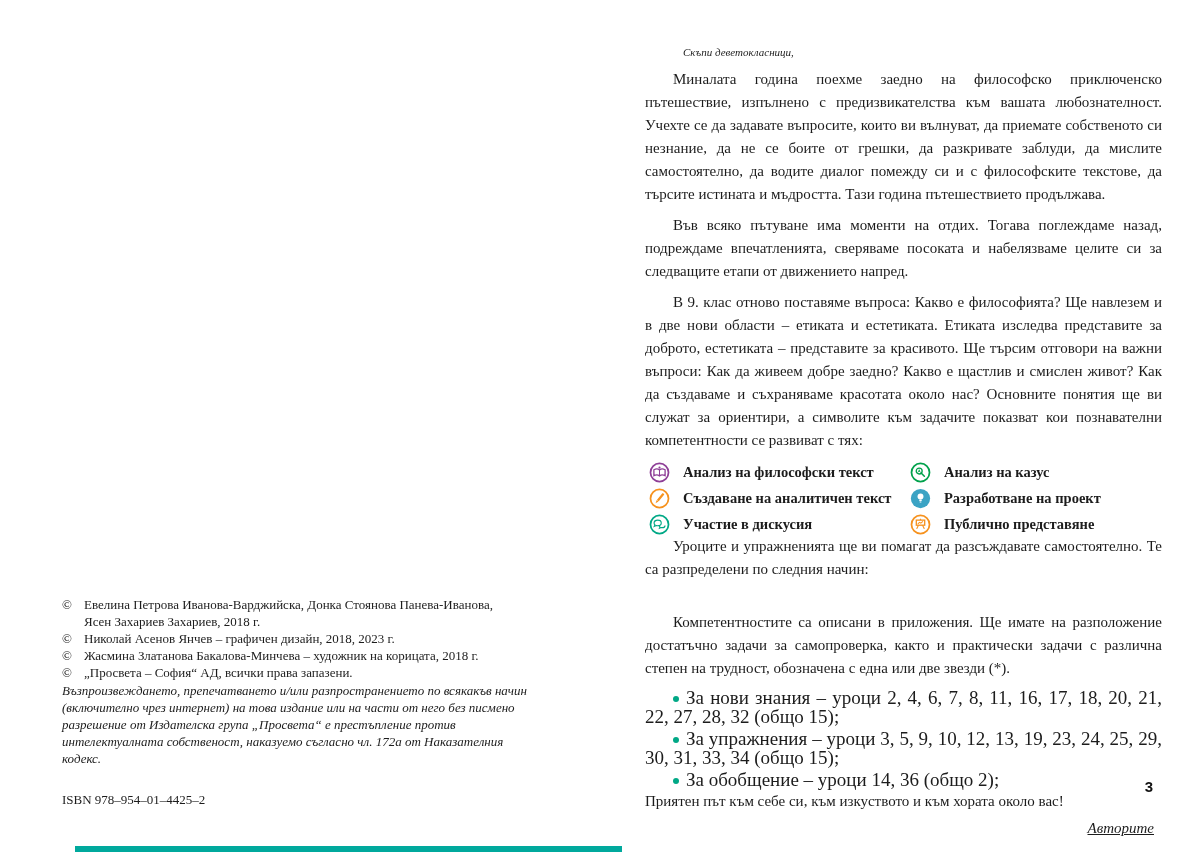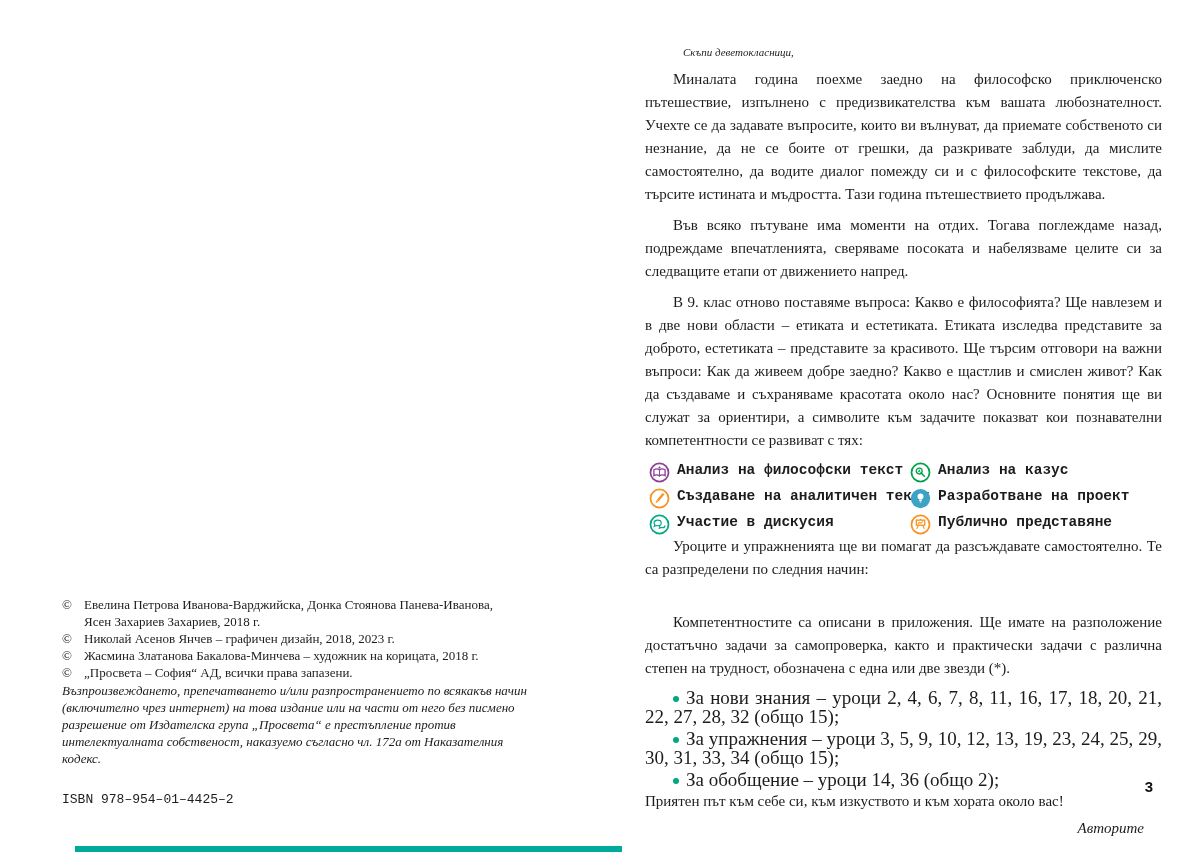--- a/index.html
+++ b/index.html
@@ -8,37 +8,37 @@
 
   
   .page-right{position:absolute;left:645px;top:46px;width:517px;}
   .salutation{font-style:italic;font-size:11px;margin:0 0 10px 0;text-indent:38px;}
   .para{font-size:15px;line-height:23px;text-align:justify;text-indent:28px;margin:0 0 8px 0;}
   .para.after{margin-top:30px;}
 
   .legend{display:flex;margin:10px 0 0 4px;}
   .legend-col{display:flex;flex-direction:column;row-gap:5px;}
   .legend-col.lc-left{width:261px;}
-  .legend-row{display:flex;align-items:flex-start;gap:7px;font-family:Liberation Mono, monospace;}
+  .legend-row{display:flex;align-items:center;gap:13px;}
   .legend-icon{width:21px;height:21px;flex:0 0 auto;display:block;}
   .legend-label{font-weight:bold;font-size:14.5px;white-space:nowrap;}
 
   .bullet-item{font-size:19px;line-height:19px;text-align:justify;text-indent:28px;margin:0 0 3px 0;}
   .bullet-dot{display:inline-block;width:6px;height:6px;border-radius:50%;background:#00a886;
               margin-right:7px;vertical-align:2px;}
   .closing{font-size:15px;line-height:18px;margin:2px 0 0 0;}
-  .signature{font-style:italic;font-size:15px;text-align:right;margin:10px 18px 0 0;}
+  .signature{font-style:italic;font-size:15px;text-align:right;margin:10px 8px 0 0;text-decoration:underline;}
 
   
   .page-left{position:absolute;left:62px;top:596px;width:478px;font-size:13px;line-height:17px;}
   .c-line{display:flex;}
   .c-prefix{flex:0 0 22px;}
   .c-text{flex:1;}
   .legal{margin-top:1px;font-style:italic;}
-  .isbn{margin-top:24px;font-family:Liberation Mono, monospace;}
+  .isbn{margin-top:24px;}
 
   
   .page-num{position:absolute;right:47px;top:778px;font-family:"Liberation Sans",sans-serif;
             font-weight:bold;font-size:15px;color:#111;}
   .footer-bar{position:absolute;left:75px;bottom:0;width:547px;height:6px;background:#00a99d;}
 </style>
 </head>
 <body>
 
 <div class="canvas">

